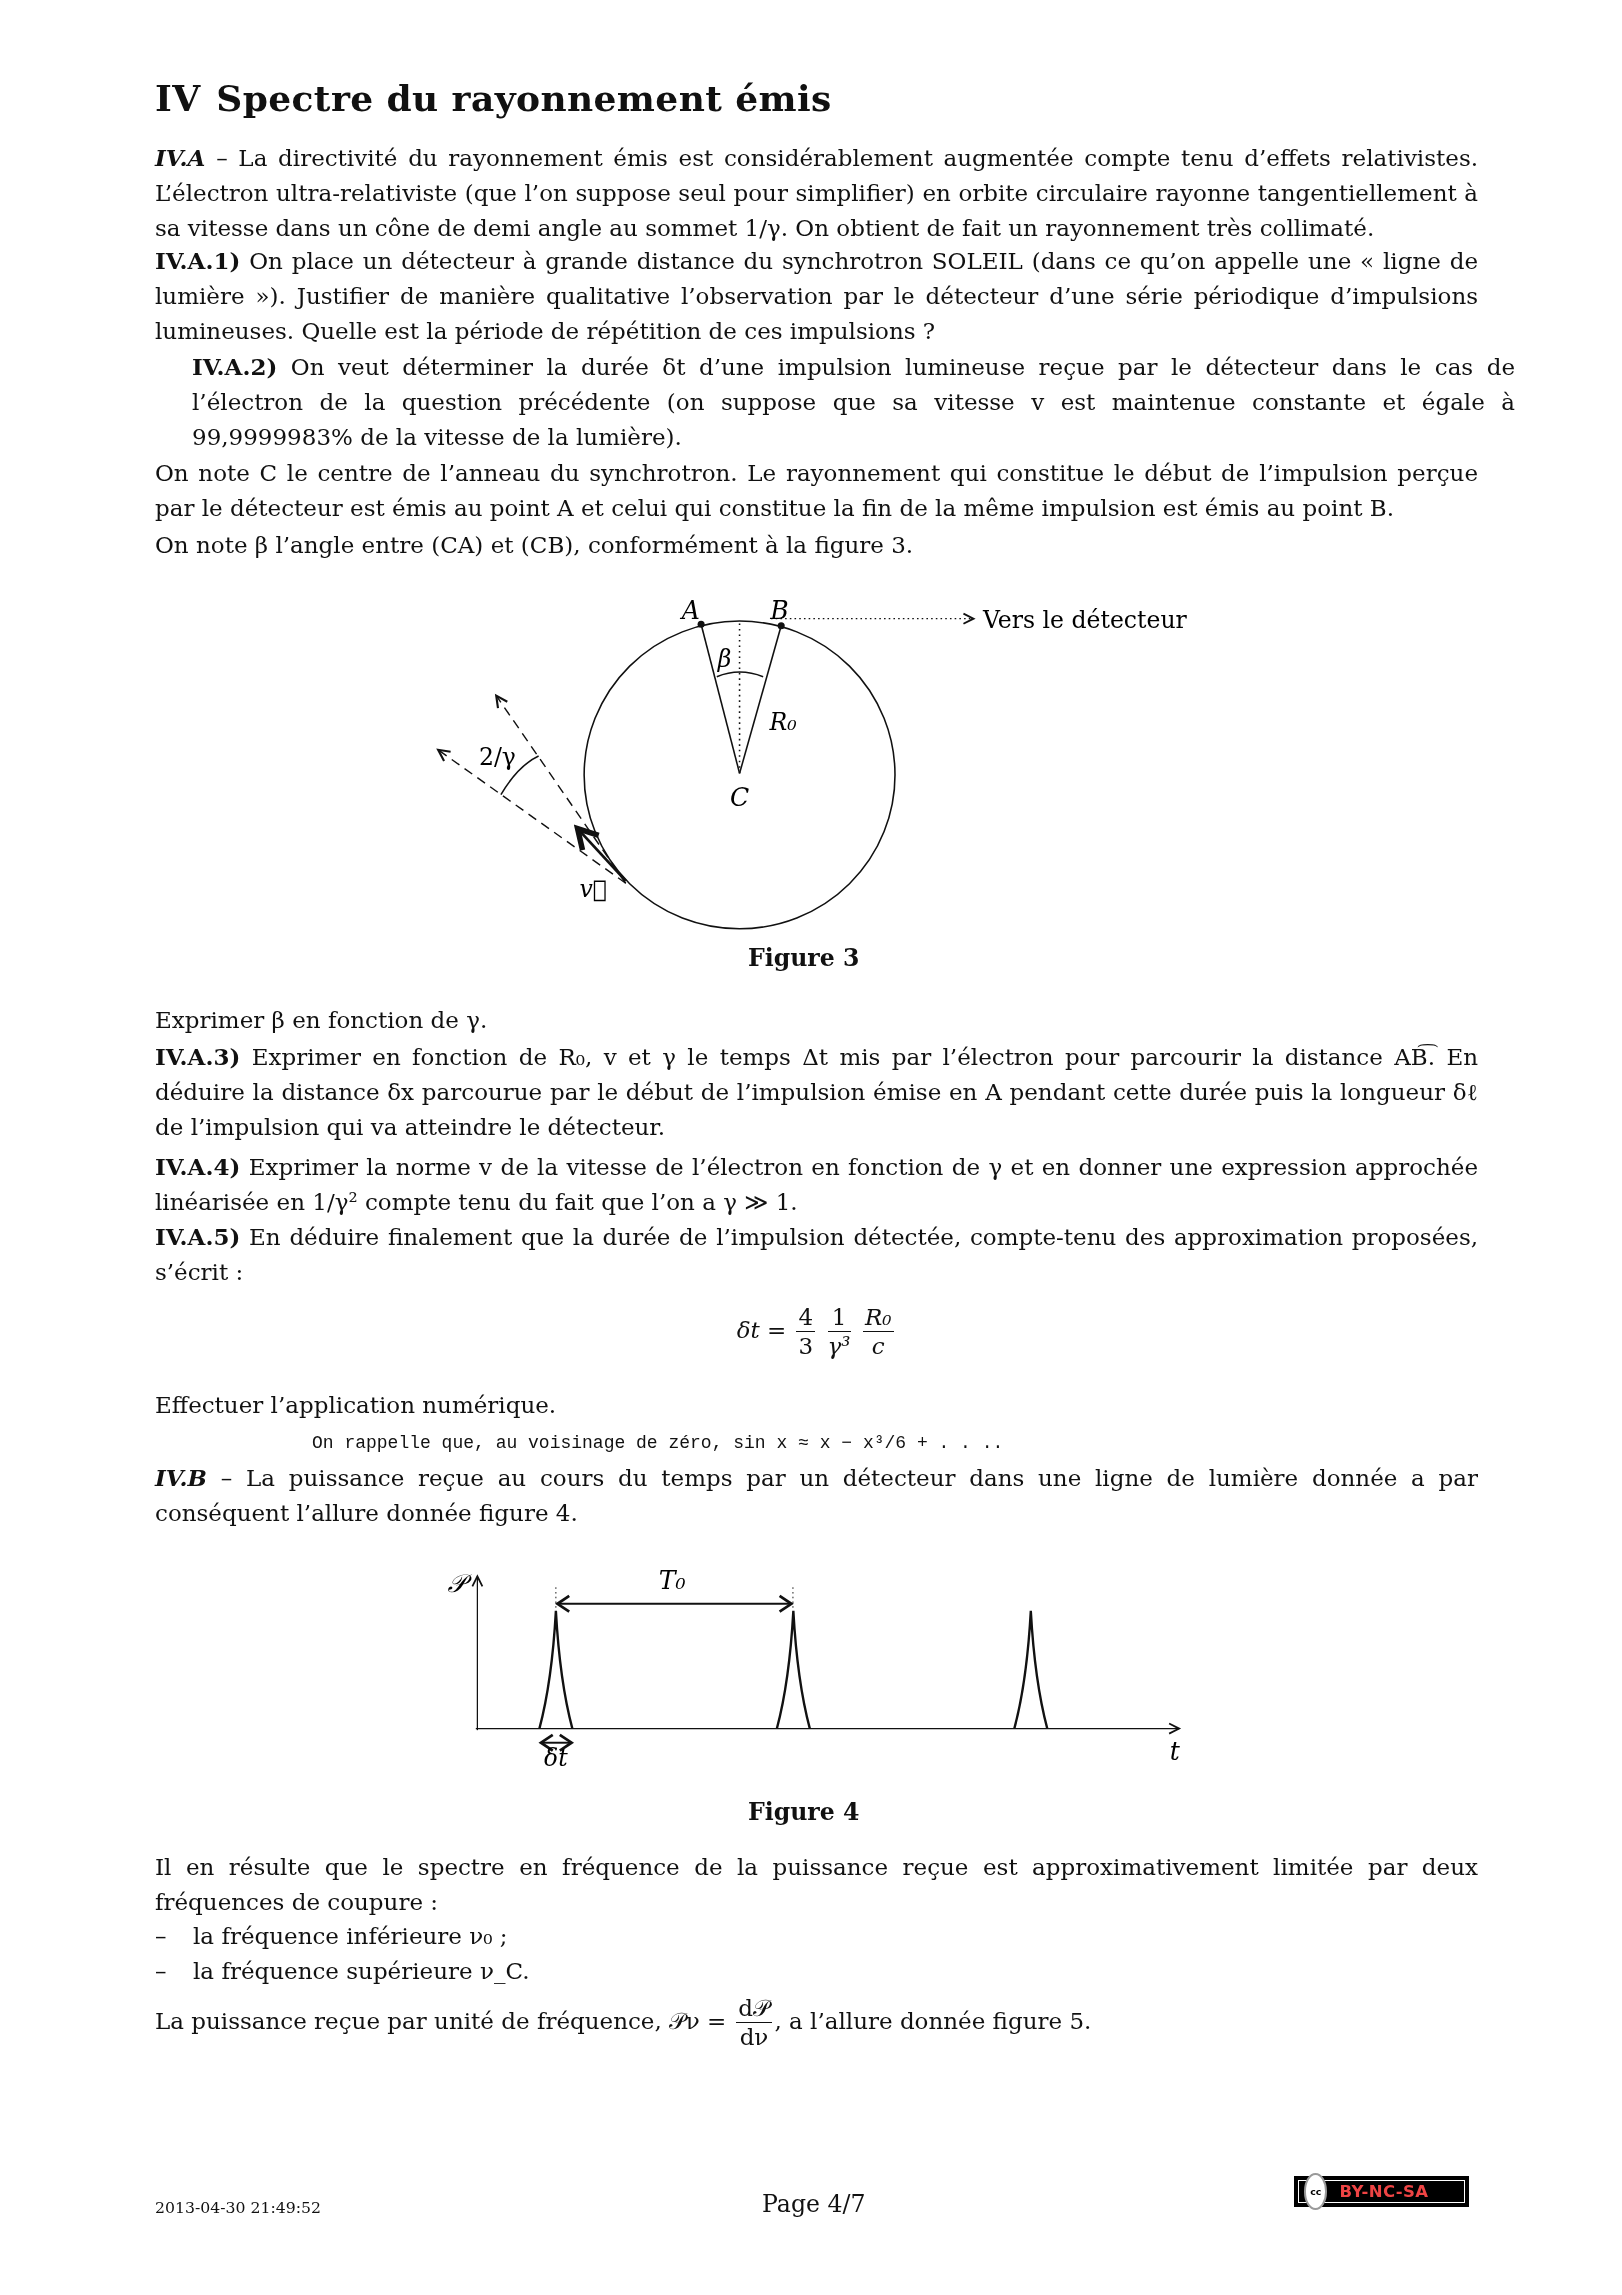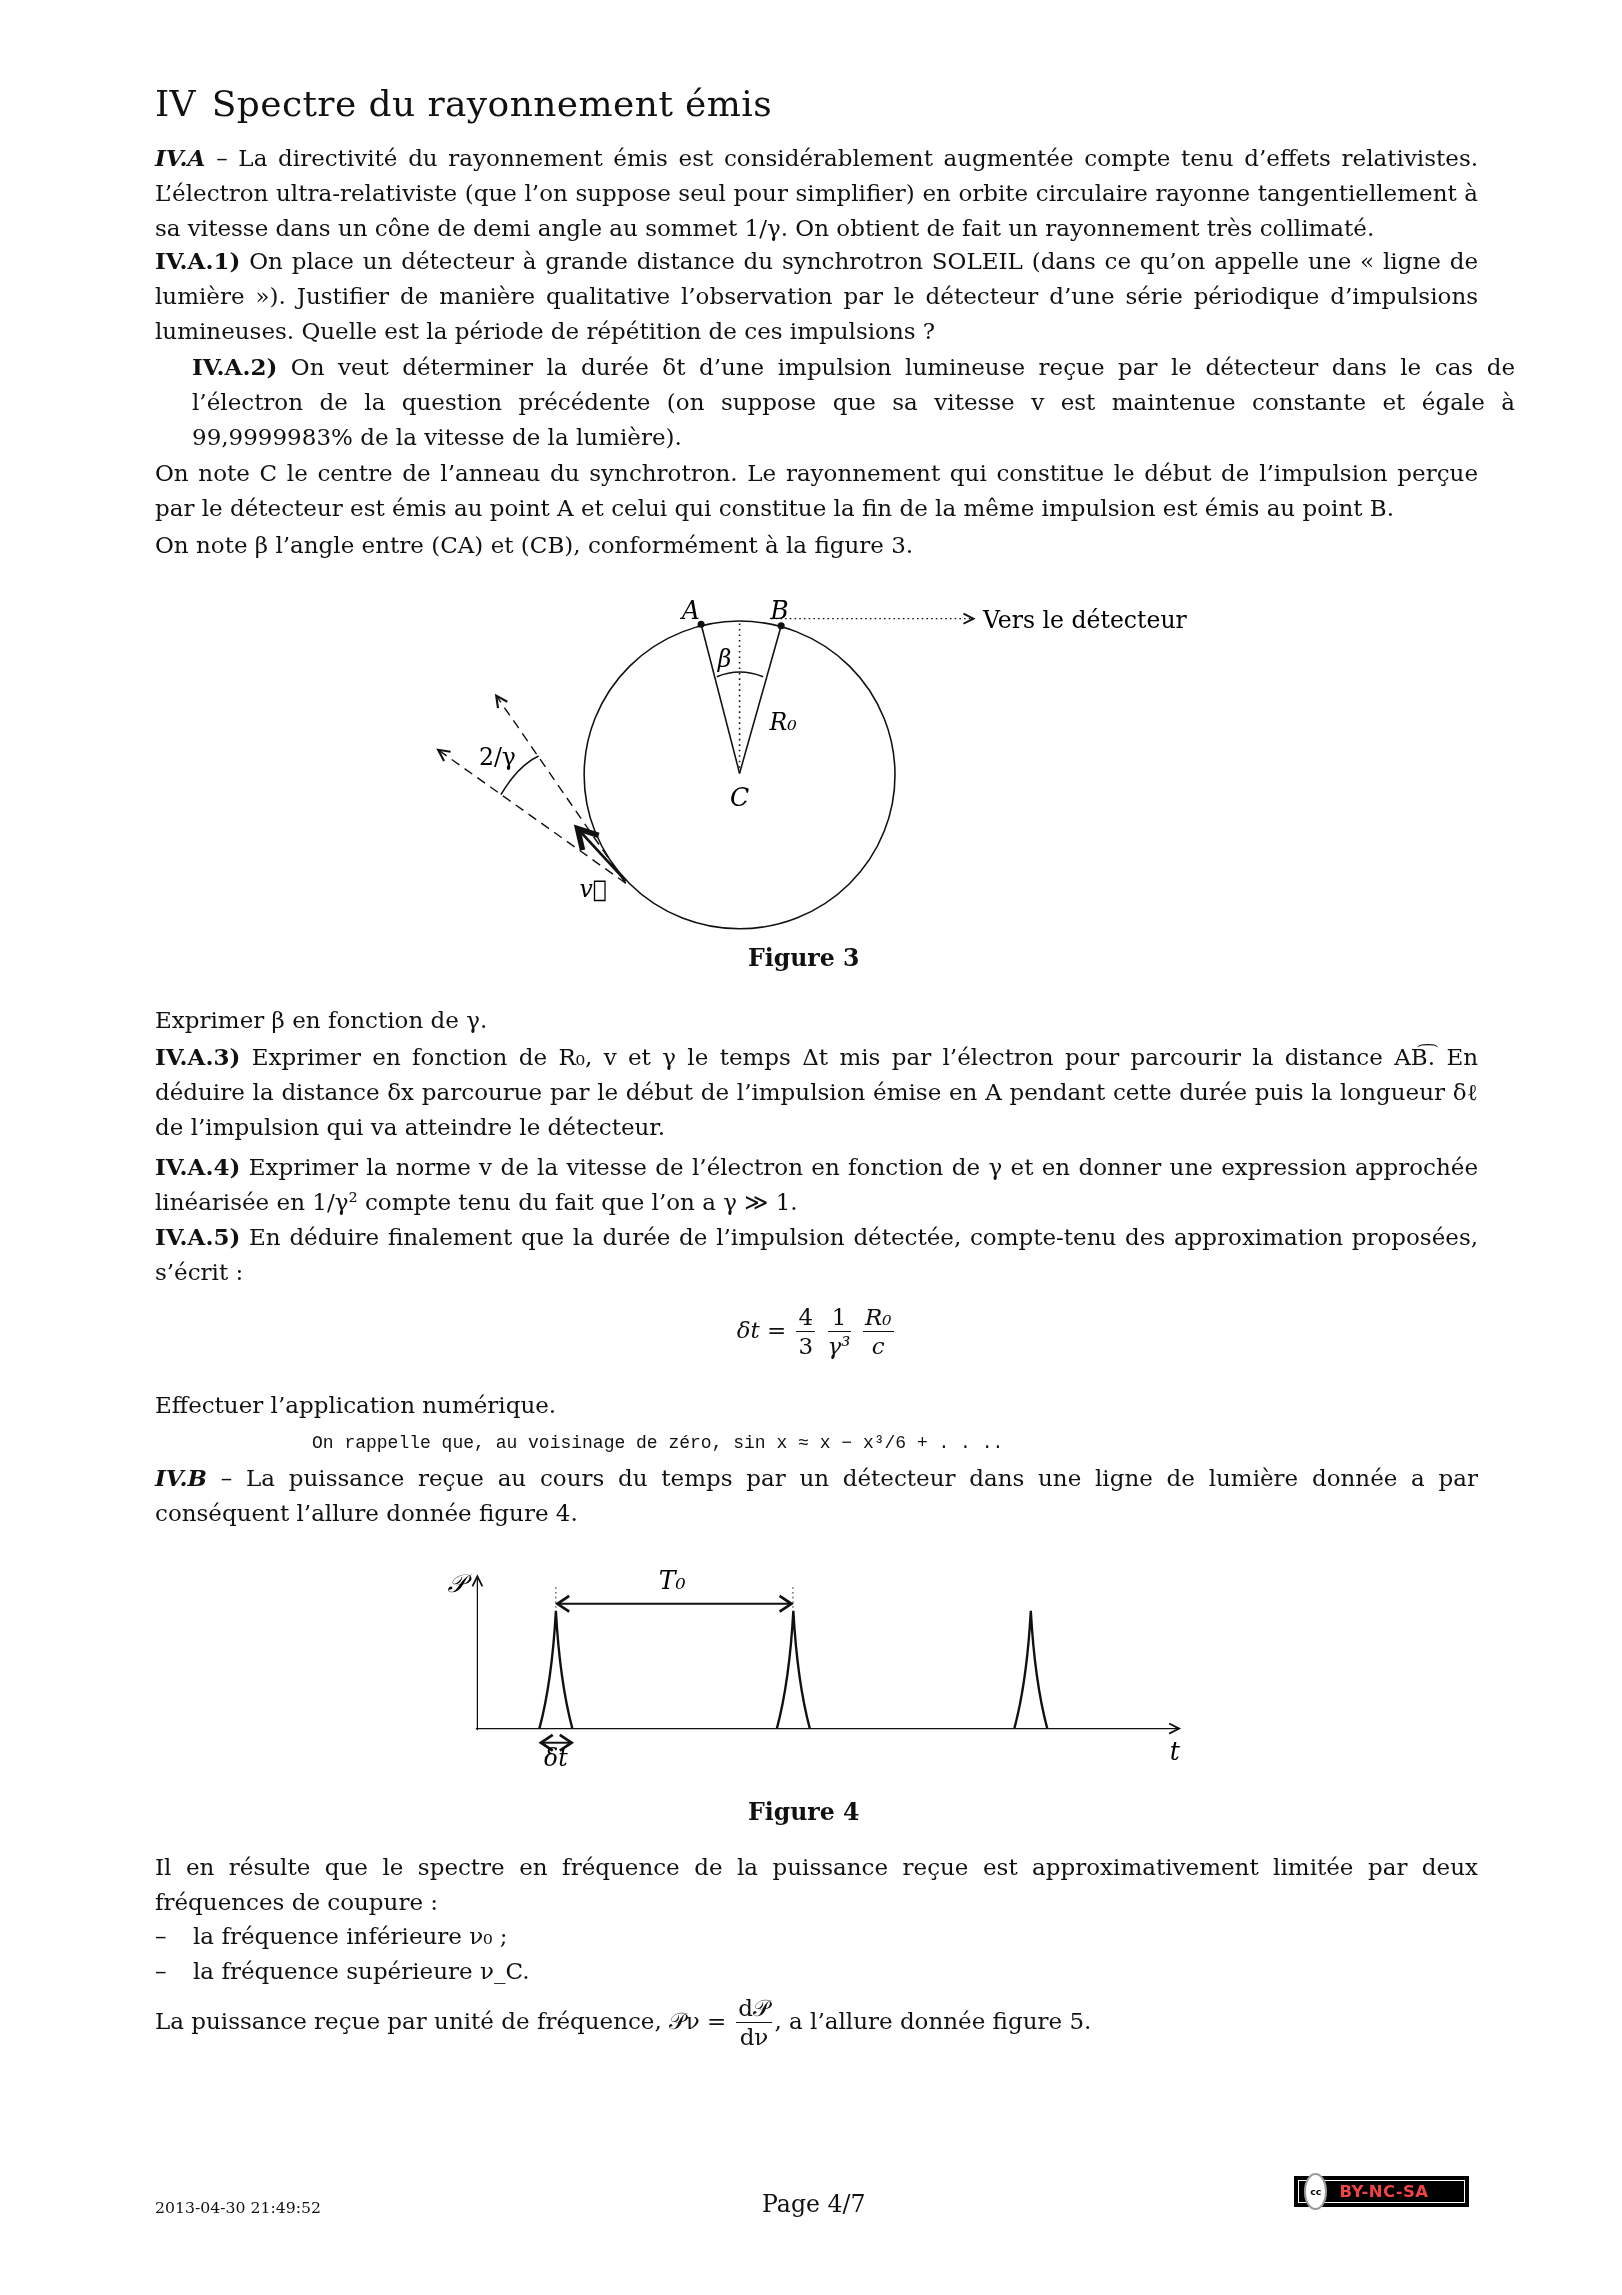--- a/index.html
+++ b/index.html
@@ -1,19 +1,19 @@
 <!DOCTYPE html>
 <html style="font-size:12.6px"><head>
 <meta charset="utf-8">
 <style>
   html, body { margin: 0; padding: 0; background: #ffffff; }
   body { width: 1623px; height: 2295px; position: relative; overflow: hidden;
          font-family: "DejaVu Serif", "Liberation Serif", serif; color: #111; }
   .page { position: absolute; left: 155px; top: 0; width: 1323px; }
-  .h1 { position: absolute; left: 0; top: 83px; font-size: 36px; font-weight: normal; letter-spacing: 0.4px; }
+  .h1 { position: absolute; left: 0; top: 77px; font-size: 36px; font-weight: bold; letter-spacing: 0.4px; }
   .h1 .num { margin-right: 15.7px; }
   .para { position: absolute; left: 0; width: 1323px; font-size: 23px; line-height: 35px; text-align: justify; }
   .para b.lab { font-weight: bold; }
   .para i.lab { font-weight: bold; }
   .mi { font-style: italic; }
   .center { text-align: center; }
   .sans { font-family: Liberation Mono, monospace; font-size: 18px; }
   .figcap { position: absolute; font-weight: bold; font-size: 23.6px; }
   svg text { font-family: "DejaVu Serif", "Liberation Serif", serif; }
   .frac { display: inline-block; vertical-align: middle; text-align: center; margin: 0 2.4px; }

